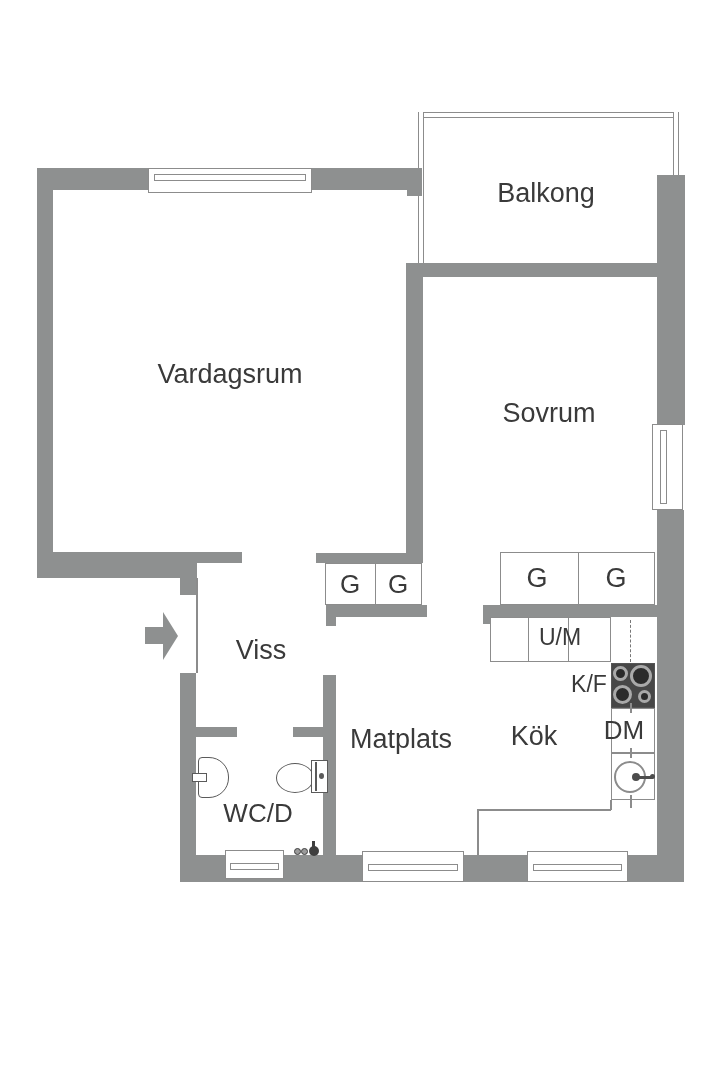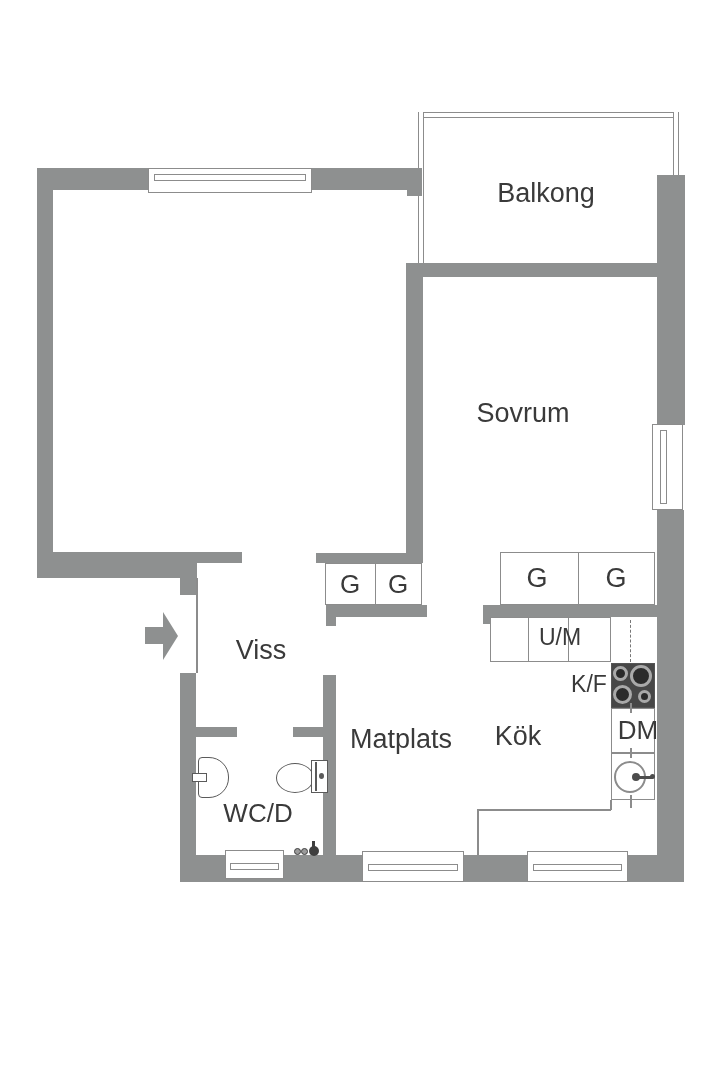--- a/index.html
+++ b/index.html
@@ -108,29 +108,30 @@
   <div class="circ" style="left:319px;top:773px;width:5px;height:6px;background:var(--fixture);"></div>
   <div class="circ" style="left:294px;top:848px;width:7px;height:7px;border:1.5px solid #3F3F3F;background:#9a9a9a;"></div>
   <div class="circ" style="left:301px;top:848px;width:7px;height:7px;border:1.5px solid #3F3F3F;background:#9a9a9a;"></div>
   <div class="dk" style="left:312px;top:841px;width:3px;height:7px;"></div>
   <div class="circ" style="left:309px;top:846px;width:10px;height:10px;background:#3F3F3F;"></div>
 
   <div class="w" style="left:145px;top:627px;width:18px;height:17px;"></div>
   <div class="arrow-head" style="left:163px;top:612px;"></div>
 
   <div class="lbl" style="left:546px;top:193px;">Balkong</div>
-  <div class="lbl" style="left:523px;top:413px;">Sovrum</div>
+  <div class="lbl" style="left:230px;top:374px;">Vardagsrum</div>
+  <div class="lbl" style="left:549px;top:413px;">Sovrum</div>
   <div class="lbl" style="left:261px;top:650px;">Viss</div>
   <div class="lbl" style="left:401px;top:739px;">Matplats</div>
-  <div class="lbl" style="left:518px;top:736px;">Kök</div>
+  <div class="lbl" style="left:534px;top:736px;">Kök</div>
   <div class="lbl md" style="left:258px;top:813px;">WC/D</div>
 
   <div class="lbl md" style="left:350px;top:584px;">G</div>
   <div class="lbl md" style="left:398px;top:584px;">G</div>
   <div class="lbl" style="left:537px;top:578px;">G</div>
   <div class="lbl" style="left:616px;top:578px;">G</div>
 
   <div class="lbl sm" style="left:548px;top:637px;margin-left:12px;">U/M</div>
   <div class="lbl sm" style="left:589px;top:637px;margin-top:47px;">K/F</div>
-  <div class="lbl md" style="left:638px;top:730px;">DM</div>
+  <div class="lbl md" style="left:624px;top:730px;">DM</div>
 
 
 </div>
 
 </body></html>

